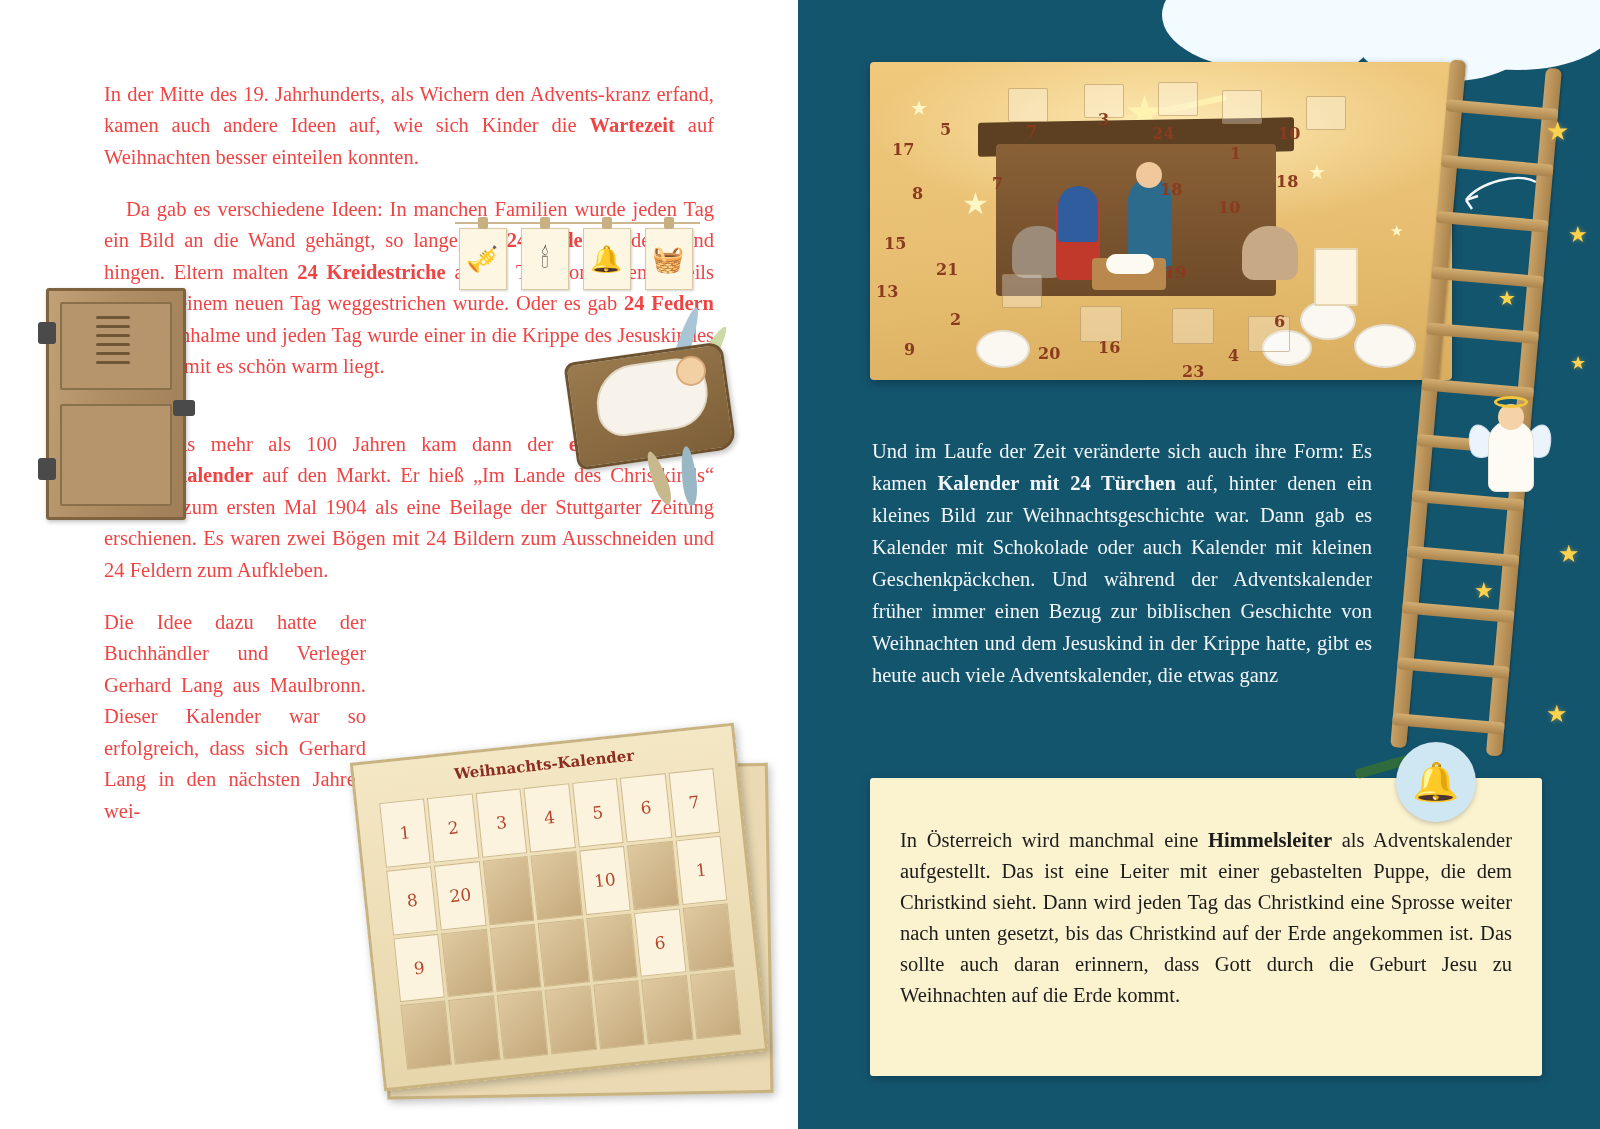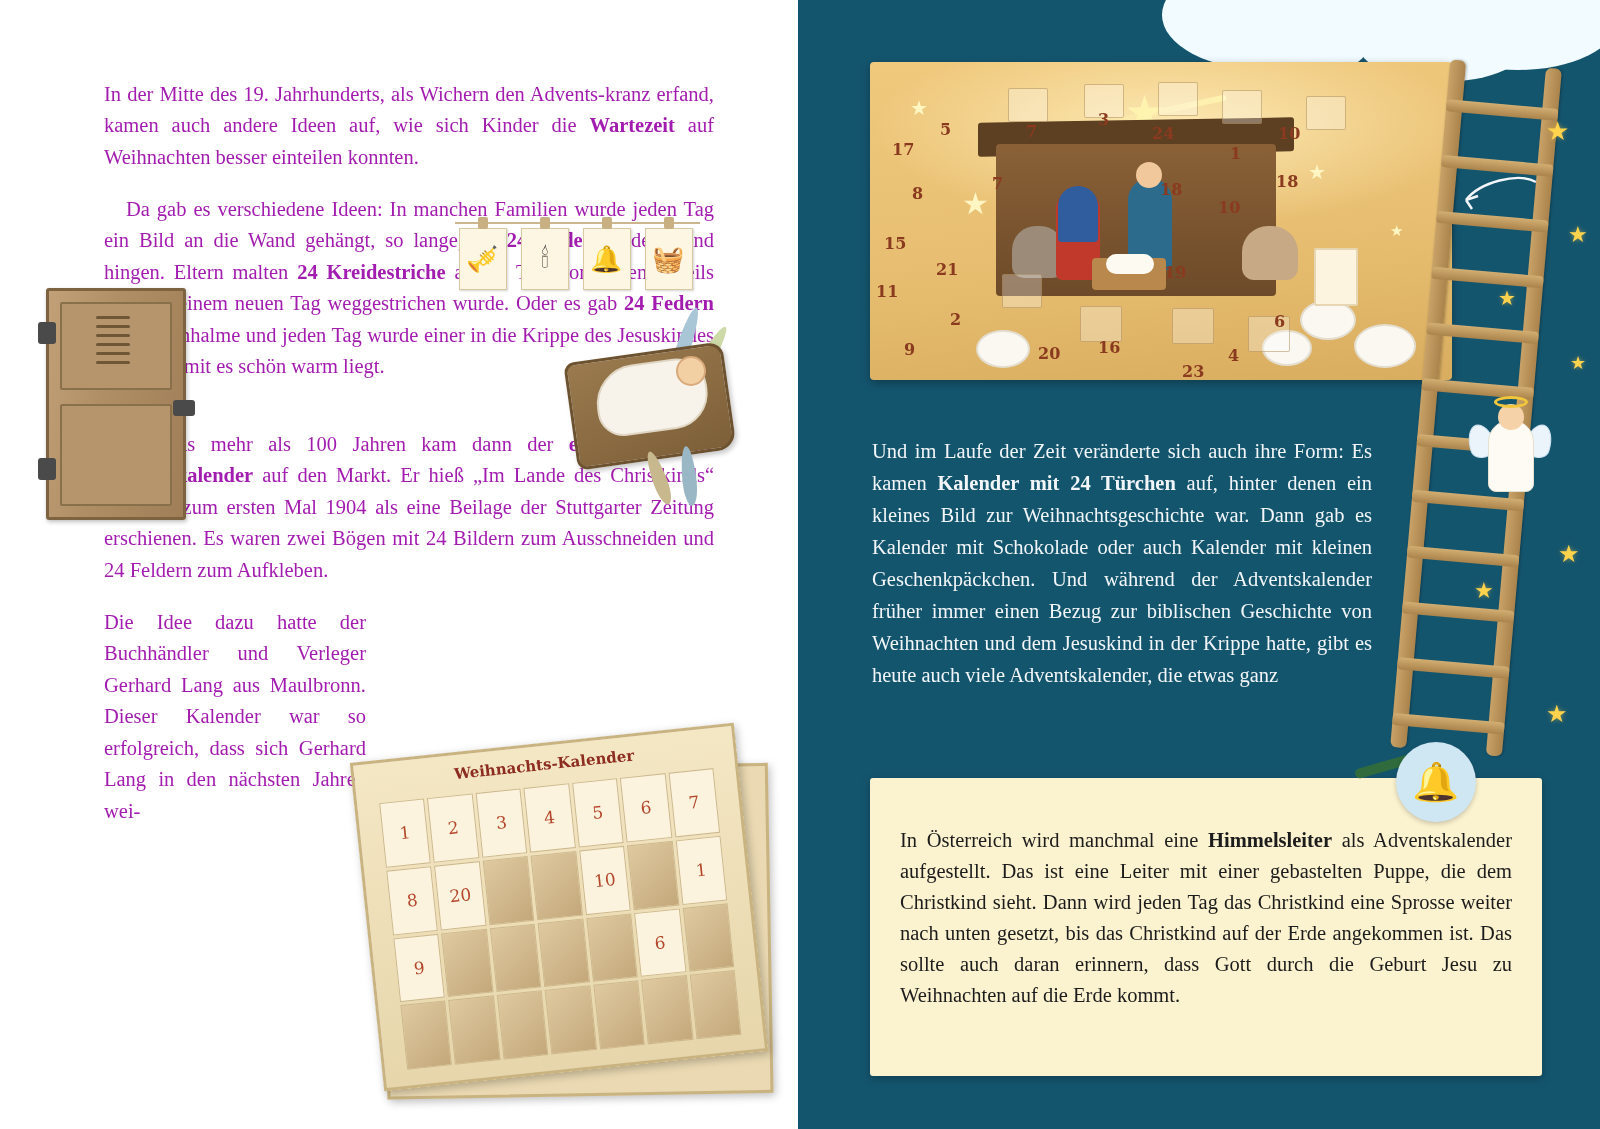--- a/index.html
+++ b/index.html
@@ -24,21 +24,21 @@
     font-family:"DejaVu Sans", sans-serif;
     color:#a23b25;
     font-size:30px;
     letter-spacing:0.2px;
     margin:12px 0 22px 0;
     font-weight:400;
   }
   .body-text {
     font-size:20.5px;
     line-height:31.5px;
-    color:#a21caf;
+    color:#ef4444;
     text-align:justify;
     hyphens:auto;
   }
   .body-text b { font-weight:bold; }
   .indent { text-indent:22px; }
 
   
   .door {
     position:absolute;
     left:46px; top:288px;
@@ -400,21 +400,21 @@
       <div class="door-num" style="left:408px; top:62px;">10</div>
       <div class="door-num" style="left:360px; top:82px;">1</div>
       <div class="door-num" style="left:122px; top:112px;">7</div>
       <div class="door-num" style="left:42px;  top:122px;">8</div>
       <div class="door-num" style="left:290px; top:118px;">18</div>
       <div class="door-num" style="left:406px; top:110px;">18</div>
       <div class="door-num" style="left:348px; top:136px;">10</div>
       <div class="door-num" style="left:14px;  top:172px;">15</div>
       <div class="door-num" style="left:66px;  top:198px;">21</div>
       <div class="door-num" style="left:294px; top:201px;">19</div>
-      <div class="door-num" style="left:6px;   top:220px;">11</div>
+      <div class="door-num" style="left:6px;   top:220px;">13</div>
       <div class="door-num" style="left:80px;  top:248px;">2</div>
       <div class="door-num" style="left:404px; top:250px;">6</div>
       <div class="door-num" style="left:34px;  top:278px;">9</div>
       <div class="door-num" style="left:168px; top:282px;">20</div>
       <div class="door-num" style="left:228px; top:276px;">16</div>
       <div class="door-num" style="left:358px; top:284px;">4</div>
       <div class="door-num" style="left:312px; top:300px;">23</div>
     </div>
 
     <svg class="arrow-curve" viewBox="0 0 82 40">

